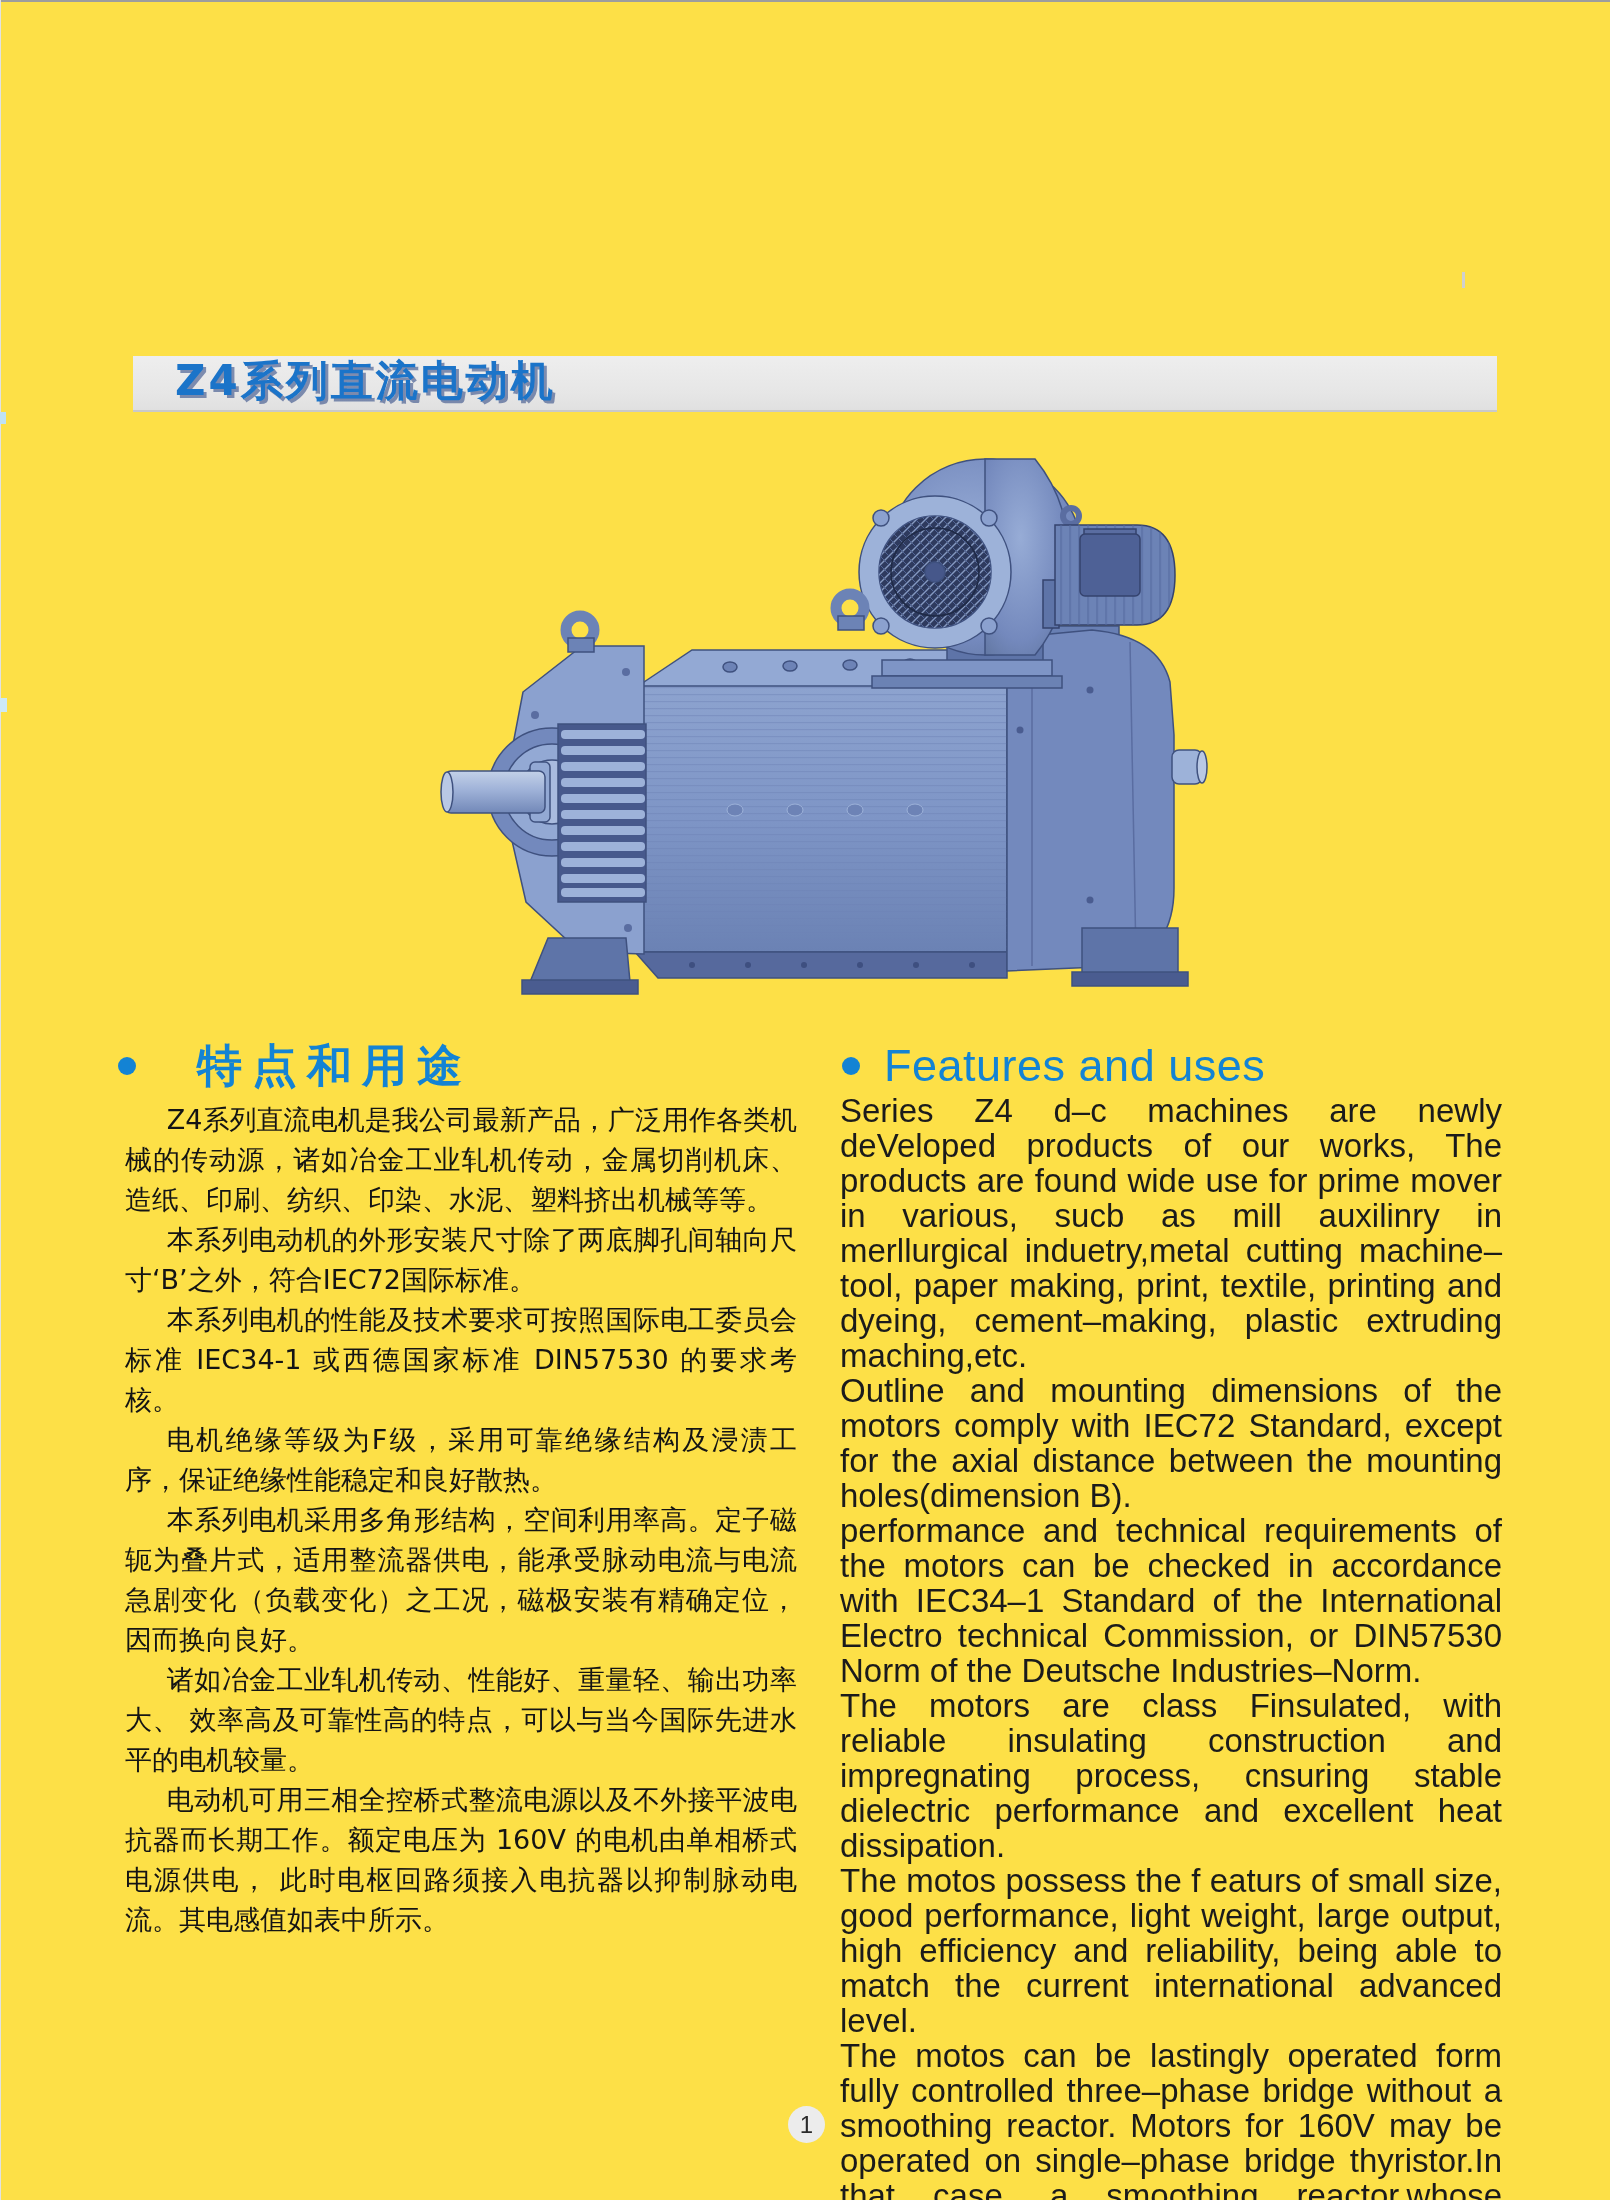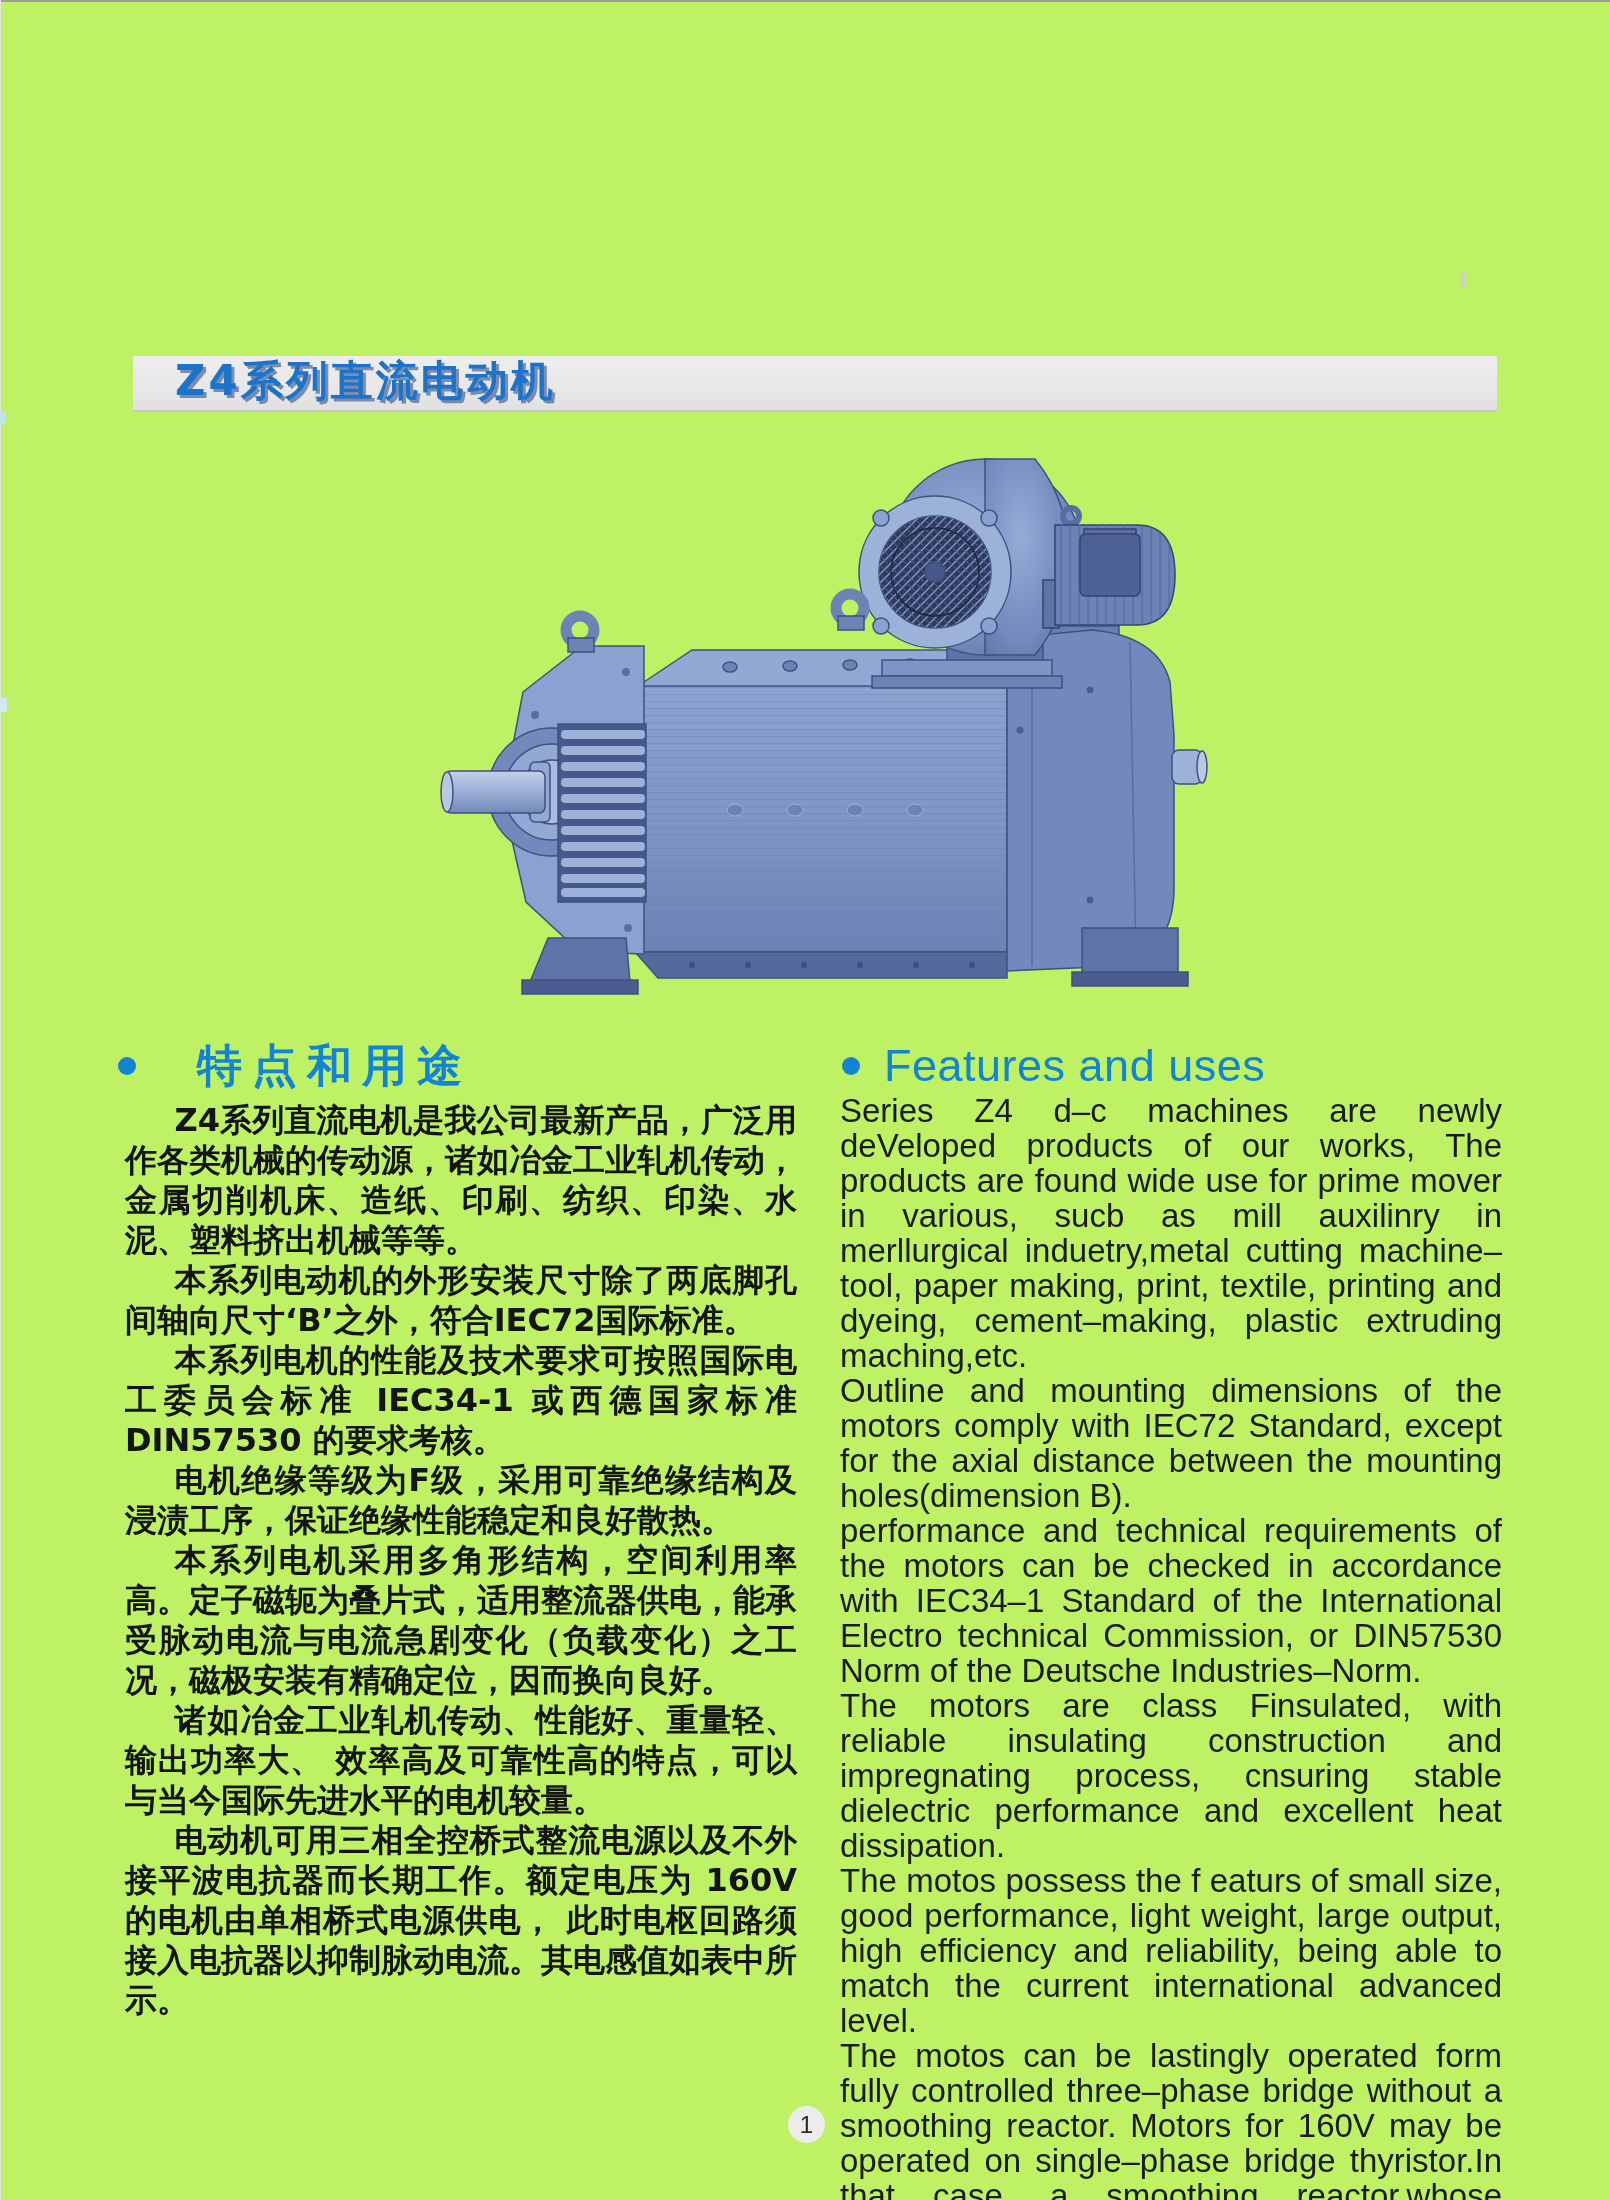--- a/index.html
+++ b/index.html
@@ -1,17 +1,17 @@
 <!DOCTYPE html>
 <html><head>
 <meta charset="utf-8">
 <style>
   html,body { margin:0; padding:0; background:#ffffff; }
   .page {
-    position:relative; width:1610px; height:2200px; background:#bef264;
+    position:relative; width:1610px; height:2200px; background:#fde047;
     font-family:"Liberation Sans","DejaVu Sans",sans-serif; overflow:hidden;
   }
   .top-edge { position:absolute; top:0; left:0; right:0; height:2px; background:#9d9d9d; }
   .left-edge { position:absolute; top:0; left:0; width:1px; height:100%; background:#e2e2e2; }
 
   
   .header-bar {
     position:absolute; left:133px; top:356px; width:1364px; height:54px;
     background:linear-gradient(180deg,#eeeeee 0%,#e6e6e6 70%,#e0e0e0 100%);
     border-bottom:2px solid #c9c9c9;
@@ -30,21 +30,21 @@
   .col-heading { position:absolute; display:flex; align-items:center; color:#1383d4; }
   .col-heading .bullet { width:18px; height:18px; border-radius:50%; background:#1383d4; margin-right:24px; flex:0 0 auto; }
   .heading-left  { left:118px; top:1036px;gap:37px; }
   .heading-right { left:842px; top:1040px; }
   .zh-heading-text { font-size:45px; font-weight:700; letter-spacing:10px; font-family:"DejaVu Sans","Liberation Sans",sans-serif; }
   .en-heading-text { font-size:45px; font-weight:400; letter-spacing:0.5px; }
 
   
   .left-col {
     position:absolute; left:125px; top:1100px; width:672px;
-    font-size:32px; line-height:40px; font-weight:700; color:#141414;
+    font-size:27px; line-height:40px; font-weight:400; color:#141414;
     text-align:justify; font-family:"DejaVu Sans","Liberation Sans",sans-serif;
   }
   .left-col p { margin:0; text-indent:1.55em; }
   .right-col {
     position:absolute; left:840px; top:1093px; width:662px;
     font-size:33px; line-height:35px; color:#1b1b1b; text-align:justify;
     font-family:"Liberation Sans","DejaVu Sans",sans-serif;
   }
   .right-col p { margin:0; }
 

